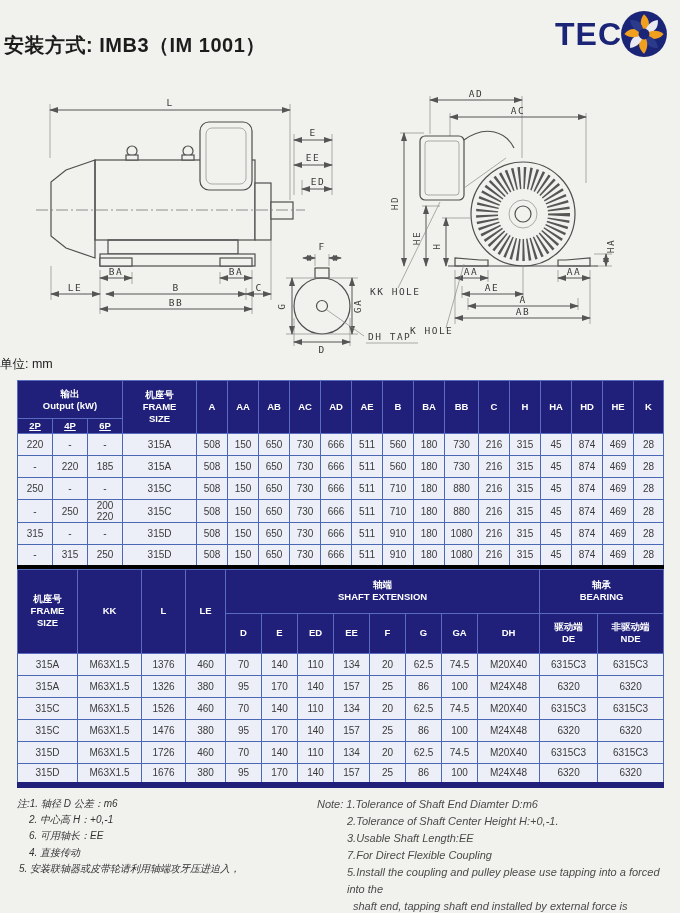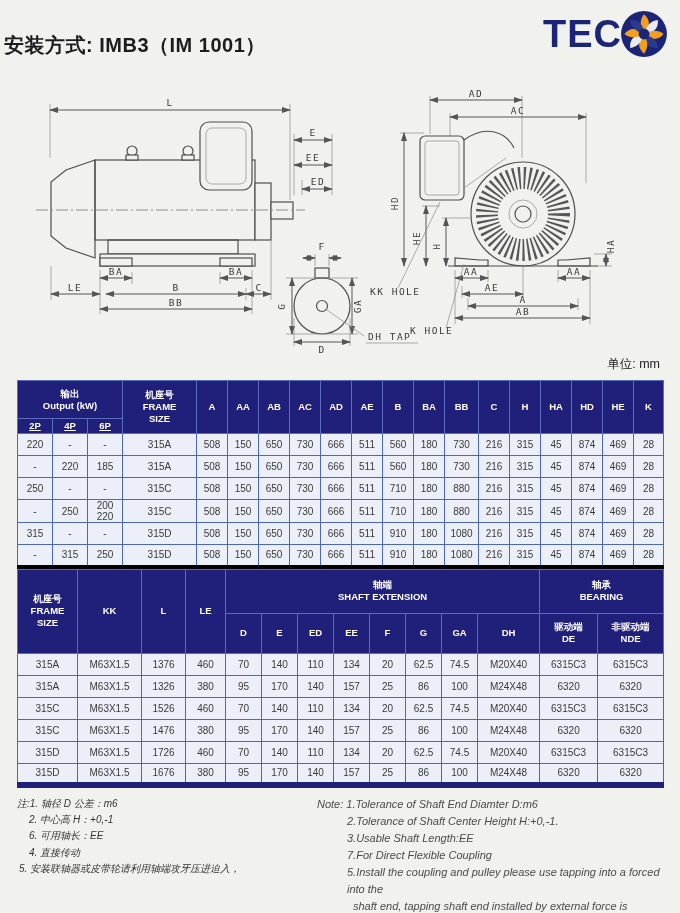--- a/index.html
+++ b/index.html
@@ -10,35 +10,35 @@
     background:#f1f1ed; overflow:hidden;
   }
   
   .page-header { position:relative; height:88px; }
   .page-title {
     position:absolute; left:4px; top:32px;
     font-size:20px; font-weight:bold; color:#1c1c1c; letter-spacing:0.5px;
   }
   .logo { position:absolute; right:12px; top:10px; display:flex; align-items:center; }
   .logo-text {
-    font-size:38px; font-weight:bold; color:#1b2577;
+    font-size:32px; font-weight:bold; color:#1b2577;
     letter-spacing:1px; line-height:1; font-family:"Liberation Sans",sans-serif;
   }
   .logo-o { margin-left:-2px; }
   
   .drawings { position:relative; height:268px; }
   .drawings svg { display:block; }
   .lbl { font-family:"DejaVu Sans Mono", monospace; font-size:9.5px; fill:#3a3a3a; letter-spacing:1.5px; }
   .ln  { stroke:#4f4f4f; stroke-width:1.2; fill:none; }
   .fillln { stroke:#4f4f4f; stroke-width:1.2; fill:#f1f1ed; }
   .tn  { stroke:#8a8a8a; stroke-width:0.7; fill:none; }
   .dim { stroke:#555; stroke-width:1; marker-start:url(#ar); marker-end:url(#ar); }
   .cl  { stroke:#777; stroke-width:0.8; stroke-dasharray:12 3 2 3; }
   
-  .unit-label { text-align:right; padding-right:20px; font-size:12.5px; color:#222; height:24px; }
+  .unit-label { text-align:left; padding-right:20px; font-size:12.5px; color:#222; height:24px; }
   
   table { border-collapse:collapse; table-layout:fixed; width:646px; margin-left:17px; }
   th, td { border:1px solid #4a68b4; text-align:center; vertical-align:middle; white-space:pre-line; }
   thead th {
     background:#20207a; color:#ffffff; border:1px solid #5a6cc0;
     font-size:9.5px; font-weight:bold; line-height:1.25;
   }
   tbody td { background:#edeff8; color:#3a3a3a; font-size:10px; height:22px; line-height:1.1; }
   .t1 { border-bottom:4px solid #000000; }
   .t2 { border-bottom:6px solid #20207a; }

